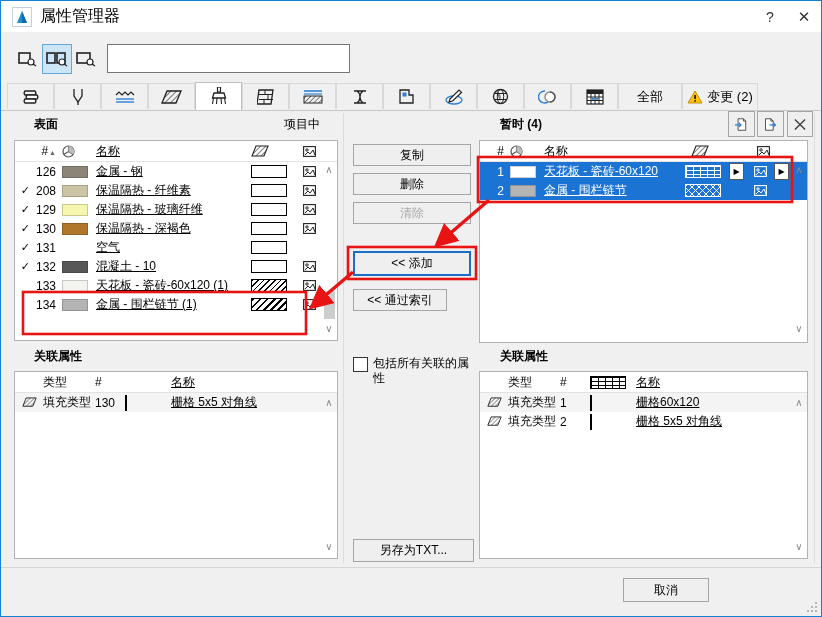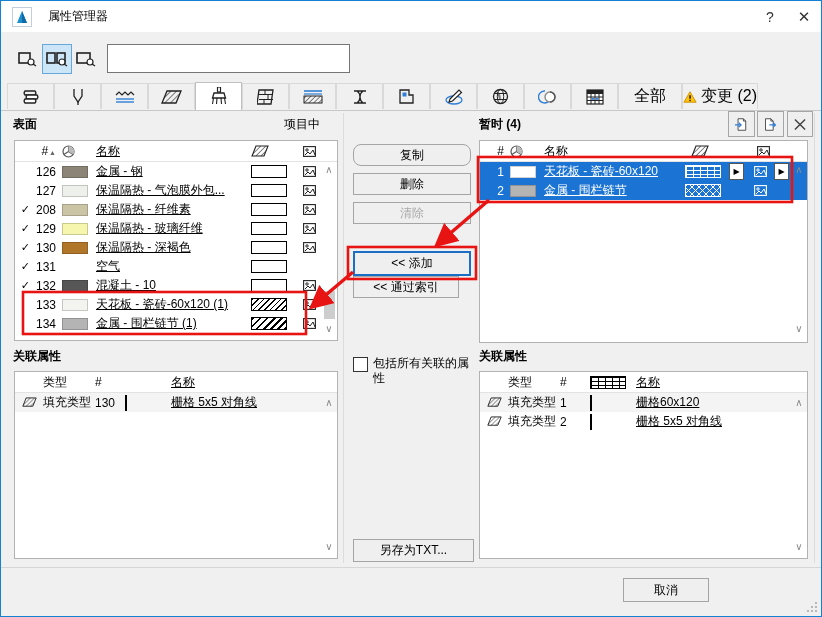--- a/index.html
+++ b/index.html
@@ -1,36 +1,36 @@
 <!DOCTYPE html>
 <html><head>
 <meta charset="utf-8">
 <style>
   html,body{margin:0;padding:0;background:#9aa7b5;font-family:"Liberation Sans",sans-serif;}
   .dlg{position:relative;width:820px;height:615px;background:#f0f0f0;border:1px solid #1581d5;
        font-size:12px;color:#000;overflow:hidden;}
   
   .titlebar{position:absolute;left:0;top:0;width:100%;height:31px;background:#ffffff;display:flex;align-items:center;}
   .appicon{width:18px;height:18px;margin-left:11px;border:1px solid #c2cfdb;background:#fff;display:flex;align-items:center;justify-content:center;}
-  .title-text{margin-left:16px;font-size:12px;}
+  .title-text{margin-left:8px;font-size:16px;}
   .tb-btn{width:34px;height:31px;display:flex;align-items:center;justify-content:center;font-size:14px;color:#333;}
   .tb-btn.close{font-size:15px;}
   .tb-spacer{flex:1;}
   
   .toggle{position:absolute;width:28px;height:28px;top:43px;display:flex;align-items:center;justify-content:center;
           background:transparent;border:1px solid transparent;}
   .toggle.sel{background:#cde6f7;border:1px solid #66a7dc;}
   .search-input{position:absolute;left:106px;top:43px;width:233px;height:27px;border:1px solid #767676;background:#fff;
                 font:12px "Liberation Sans",sans-serif;padding:0 4px;box-sizing:content-box;}
   
   .tabstrip{position:absolute;left:0;top:82px;width:100%;height:27px;border-bottom:1px solid #c8c8c8;}
   .tab{position:absolute;top:0;height:26px;display:flex;align-items:center;justify-content:center;
        border:1px solid #d9d9d9;border-bottom:none;background:#f0f0f0;box-sizing:border-box;}
   .tab.sel{background:#fff;height:28px;top:-1px;z-index:5;border-color:#c0c0c0;}
-  .tab .tlabel{font-size:16px;white-space:nowrap;}
+  .tab .tlabel{font-size:13px;white-space:nowrap;}
   
   .listbox{position:absolute;background:#fff;border:1px solid #b2b2b2;overflow:hidden;}
   .lrow{display:flex;align-items:center;height:19px;position:relative;}
   .lhead{height:20px;border-bottom:1px solid #e3e3e3;}
   .c-check{width:15px;text-align:right;font-size:11px;color:#000;}
   .c-idx{width:26px;text-align:right;padding-right:3px;}
   .c-swatch{width:34px;display:flex;justify-content:flex-start;padding-left:3px;}
   .swatch{width:26px;height:12px;border:1px solid rgba(0,0,0,.18);box-sizing:border-box;}
   .c-name{flex:1;white-space:nowrap;overflow:hidden;text-decoration:underline;}
   .c-fill{width:46px;display:flex;justify-content:flex-start;}
@@ -58,21 +58,21 @@
   .mini-arrow{width:13px;height:15px;border:1px solid #555;background:#fff;color:#000;font-size:8px;
               display:flex;align-items:center;justify-content:center;margin-left:2px;}
   
   .scr{position:absolute;color:#8a8a8a;font-size:10px;line-height:10px;width:14px;text-align:center;}
   .thumb{position:absolute;width:11px;background:#cdcdcd;}
   
   .btn{position:absolute;background:#efefef;border:1px solid #a5a5a5;display:flex;align-items:center;justify-content:center;
        font-size:12px;box-sizing:border-box;}
   .btn.disabled{color:#a8a8a8;}
   .btn.focusring{border:2px solid #1a6fc4;}
-  .panel-label{position:absolute;font-weight:bold;}
+  .panel-label{position:absolute;font-weight:bold;margin-left:21px;}
   .plain-label{position:absolute;}
   .vsep{position:absolute;width:1px;background:#dcdcdc;top:112px;height:450px;}
   .hsep{position:absolute;left:0;width:100%;height:1px;background:#d6d6d6;}
   
   .cbbox{width:13px;height:13px;border:1px solid #333;background:#fff;flex:none;margin-top:1px;}
   .cbwrap{position:absolute;left:352px;top:355px;width:118px;display:flex;gap:5px;align-items:flex-start;}
   .cblabel{line-height:15px;}
   
   .overlay{position:absolute;left:0;top:0;width:822px;height:617px;pointer-events:none;z-index:50;}
   .grip{position:absolute;right:3px;bottom:3px;}
@@ -285,39 +285,20 @@
       <span class="c-tex">
           <svg width="13" height="11" viewBox="0 0 13 11">
             <rect x="0.6" y="0.6" width="11.8" height="9.8" fill="none" stroke="#222" stroke-width="1.1"></rect>
             <circle cx="4" cy="4" r="1.2" fill="none" stroke="#222" stroke-width="1"></circle>
             <path d="M2 9 l3-3 2 2 3-4 2 5" fill="none" stroke="#222" stroke-width="1"></path>
           </svg>
         </span>
       <span class="c-sp"></span>
     </div>
     <div class="lrow">
-      <span class="c-check"></span>
-      <span class="c-idx">127</span>
-      <span class="c-swatch">
-          <span class="swatch" style="background: rgb(237, 240, 235);"></span>
-        </span>
-      <span class="c-name">保温隔热 - 气泡膜外包...</span>
-      <span class="c-fill">
-          <span class="fill-cell"></span>
-        </span>
-      <span class="c-tex">
-          <svg width="13" height="11" viewBox="0 0 13 11">
-            <rect x="0.6" y="0.6" width="11.8" height="9.8" fill="none" stroke="#222" stroke-width="1.1"></rect>
-            <circle cx="4" cy="4" r="1.2" fill="none" stroke="#222" stroke-width="1"></circle>
-            <path d="M2 9 l3-3 2 2 3-4 2 5" fill="none" stroke="#222" stroke-width="1"></path>
-          </svg>
-        </span>
-      <span class="c-sp"></span>
-    </div>
-    <div class="lrow">
       <span class="c-check">✓</span>
       <span class="c-idx">208</span>
       <span class="c-swatch">
           <span class="swatch" style="background: rgb(203, 197, 165);"></span>
         </span>
       <span class="c-name">保温隔热 - 纤维素</span>
       <span class="c-fill">
           <span class="fill-cell"></span>
         </span>
       <span class="c-tex">
@@ -458,25 +439,25 @@
       </span>
       <span style="width:52px;">填充类型</span>
       <span style="width:30px;">130</span>
       <span style="width:46px;"><span class="fill-cell pat-cross" style="width:36px;height:15px;"></span></span>
       <span class="c-name">栅格 5x5 对角线</span>
     </div>
     <span class="scr" style="right:1px;top:26px;">∧</span>
     <span class="scr" style="right:1px;top:170px;">∨</span>
   </div>
 
-  <button class="btn" style="left:352px;top:143px;width:118px;height:22px;border-radius:8px;">复制</button>
+  <button class="btn" style="left:352px;top:143px;width:118px;height:22px;">复制</button>
   <button class="btn" style="left:352px;top:172px;width:118px;height:22px;">删除</button>
   <button class="btn disabled" style="left:352px;top:201px;width:118px;height:22px;">清除</button>
   <button class="btn focusring" style="left:352px;top:250px;width:118px;height:25px;">&lt;&lt; 添加</button>
-  <button class="btn" style="left:352px;top:275px;width:106px;height:22px;">&lt;&lt; 通过索引</button>
+  <button class="btn" style="left:352px;top:288px;width:94px;height:22px;">&lt;&lt; 通过索引</button>
 
   <div class="cbwrap">
     <span class="cbbox"></span>
     <span class="cblabel">包括所有关联的属性</span>
   </div>
 
   <button class="btn" style="left:352px;top:538px;width:121px;height:23px;">另存为TXT...</button>
 
   <span class="panel-label" style="left:478px;top:115px;">暂时 (4)</span>
 

